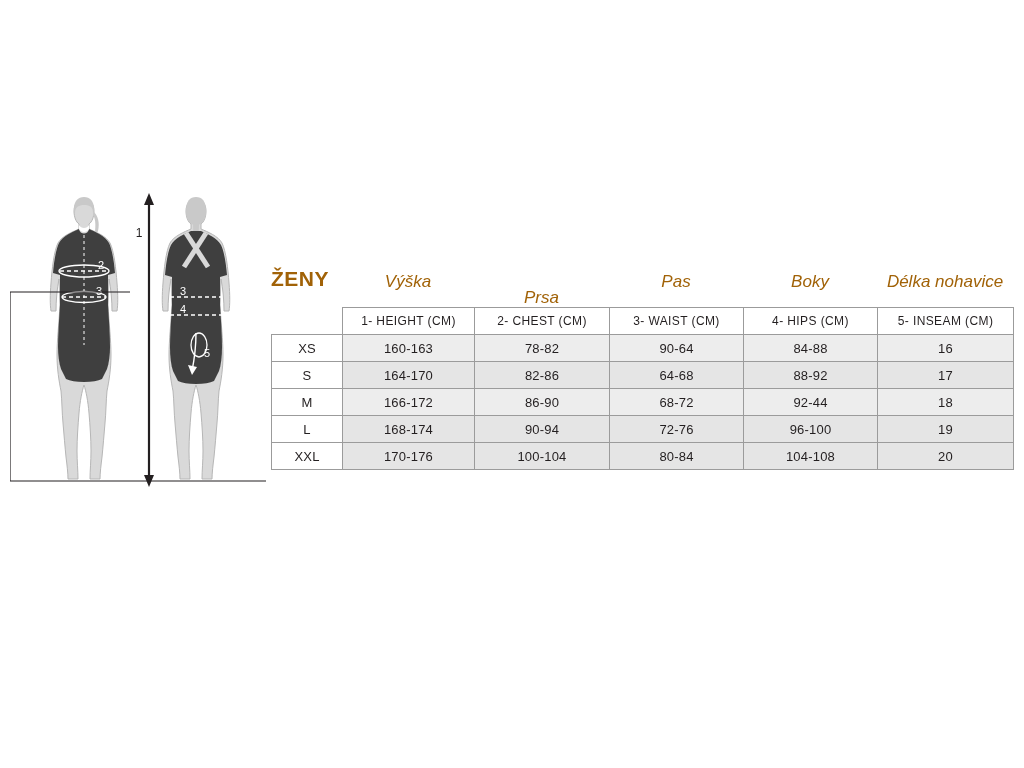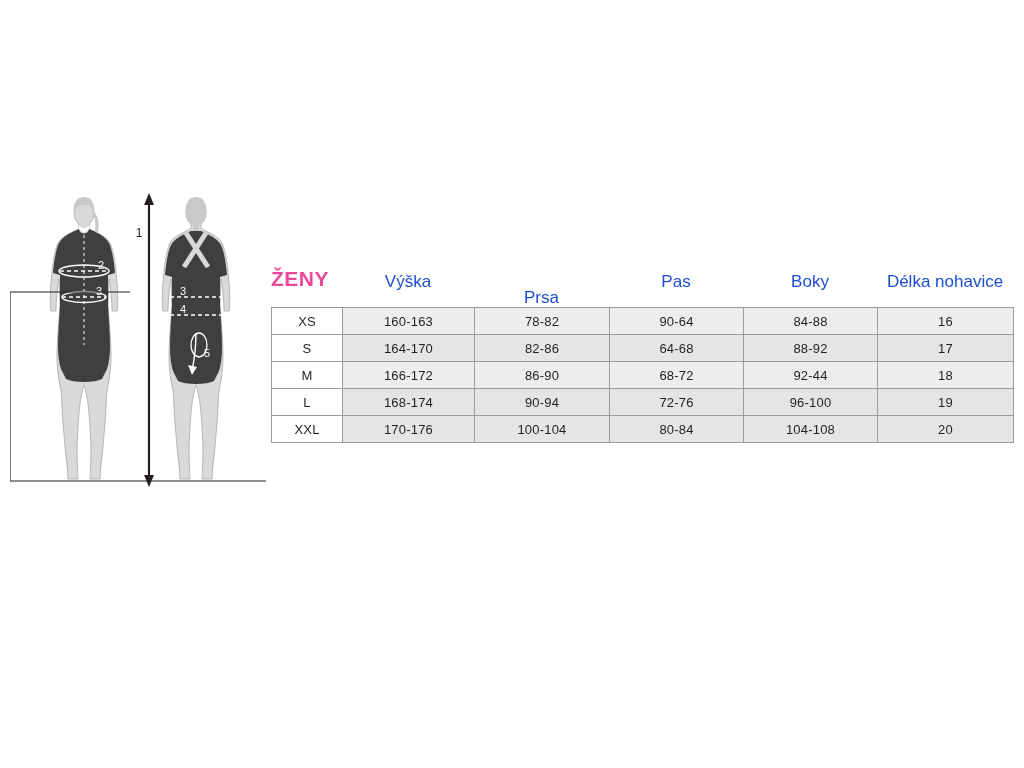--- a/index.html
+++ b/index.html
@@ -35,32 +35,33 @@
   #figures svg { display: block; }
 
   
   #title {
     position: absolute;
     left: 271px;
     top: 267px;
     font-size: 21px;
     font-weight: bold;
     letter-spacing: 0.5px;
-    color: #ec4899;
+    color: #a16207;
   }
 
   
   #toprow {
     position: absolute;
     left: 271px;
     top: 272px;
     width: 742px;
     display: flex;
     font-size: 17px;
-    color: #1d4ed8;
+    color: #a16207;
+    font-style: italic;
   }
   #toprow .cell {
     text-align: center;
   }
   #toprow .c0 { width: 71px; }
   #toprow .c1 { width: 132px; }
   #toprow .c2 { width: 135px; margin-top: 16px; }
   #toprow .c3 { width: 134px; }
   #toprow .c4 { width: 134px; }
   #toprow .c5 { width: 136px; }
@@ -219,20 +220,28 @@
   <table id="sizetable">
     <colgroup>
       <col class="col0">
         <col class="col1">
         <col class="col2">
       <col class="col3">
         <col class="col4">
         <col class="col5">
     </colgroup>
     <tbody>
+      <tr class="head">
+        <td class="blank"></td>
+        <td>1- HEIGHT (CM)</td>
+        <td>2- CHEST (CM)</td>
+        <td>3- WAIST (CM)</td>
+        <td>4- HIPS (CM)</td>
+        <td>5- INSEAM (CM)</td>
+      </tr>
 
       <tr class="body shaded">
         <td class="sizecol">XS</td>
         <td>160-163</td>
         <td>78-82</td>
         <td>90-64</td>
         <td>84-88</td>
         <td>16</td>
       </tr>
 

